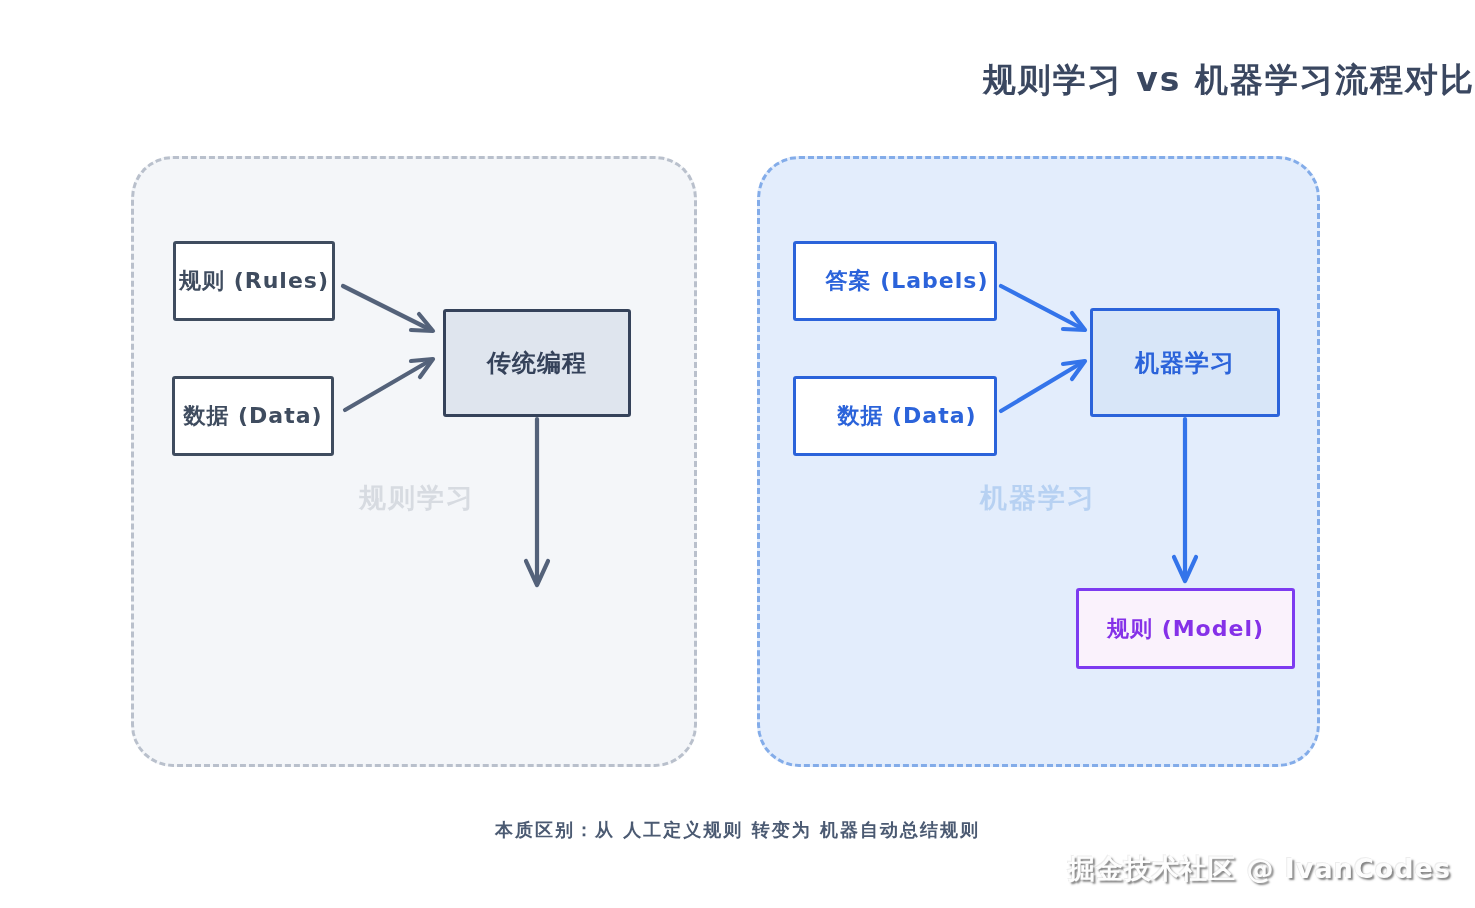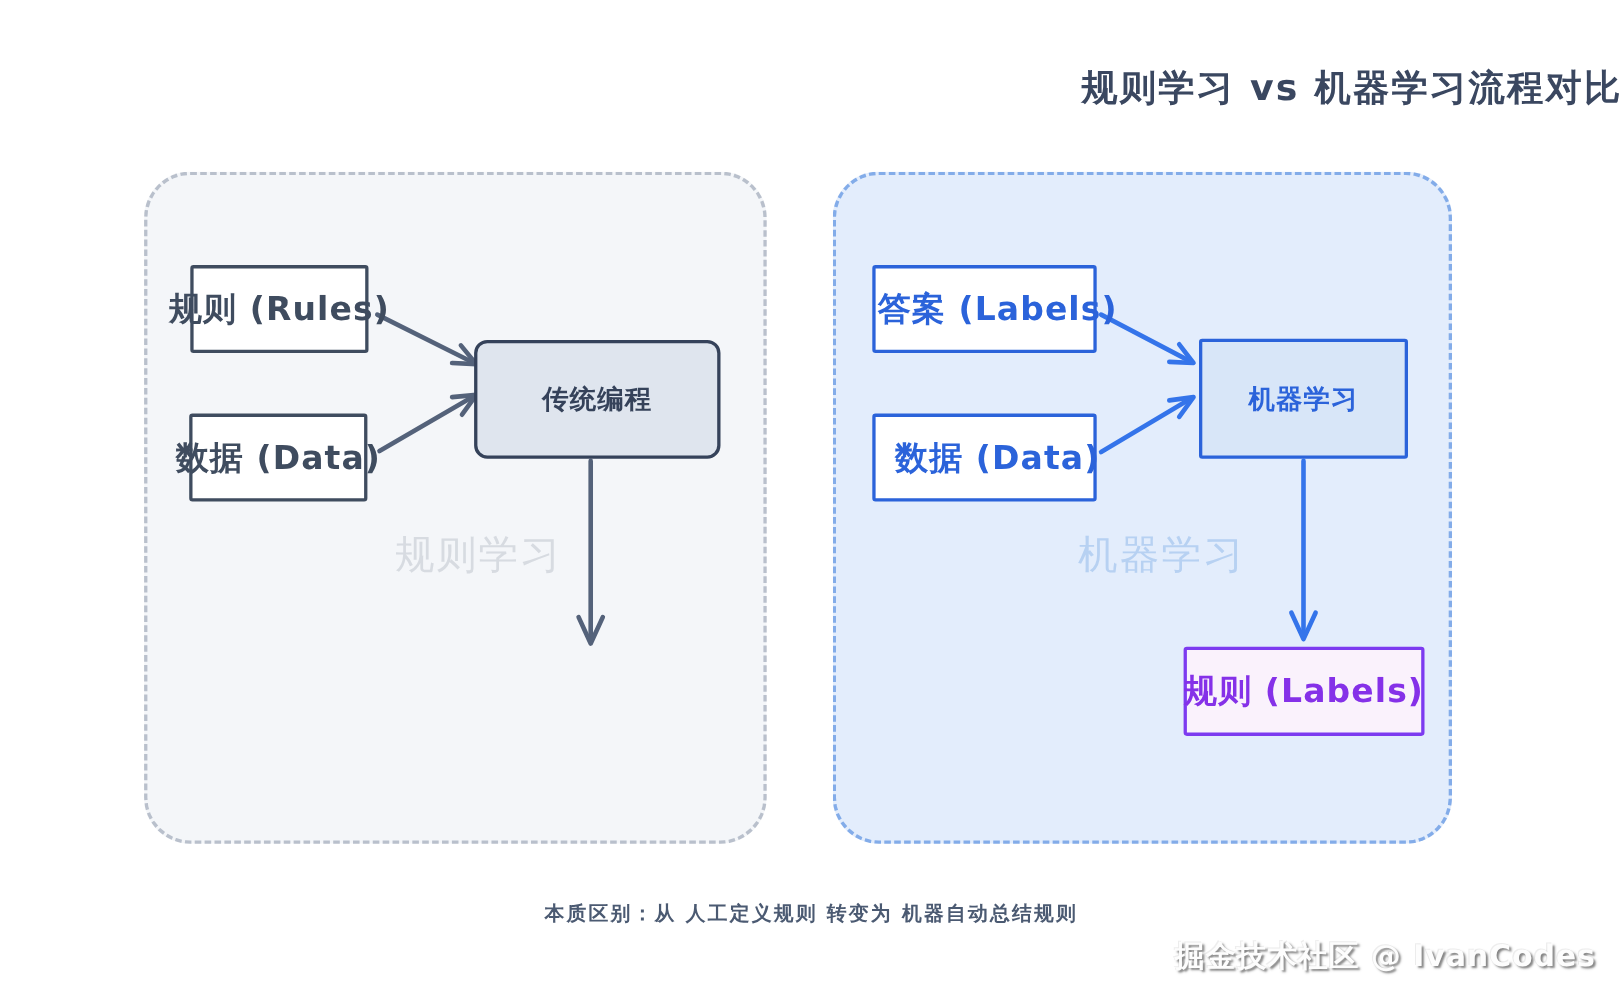--- a/index.html
+++ b/index.html
@@ -40,51 +40,51 @@
   }
   .panel-right {
     left: 757px;
     width: 563px;
     background: var(--panel-right-bg);
     border: 3px dashed var(--panel-right-border);
   }
 
   .watermark {
     position: absolute;
-    font-size: 36px;
-    font-weight: normal;
+    font-size: 27px;
+    font-weight: bold;
     letter-spacing: 2px;
     white-space: nowrap;
     user-select: none;
   }
   .wm-left  { left: 225px; top: 321px; color: var(--watermark-gray); }
   .wm-right { left: 220px; top: 321px; color: var(--watermark-blue); }
 
   .node {
     position: absolute;
     display: flex;
     align-items: center;
     justify-content: center;
     box-sizing: border-box;
-    font-size: 30px;
+    font-size: 22px;
     font-weight: bold;
     white-space: nowrap;
     border-radius: 3px;
     letter-spacing: 1px;
   }
   .slate-outline { background: #ffffff; border: 3px solid var(--slate); color: var(--slate); }
   .slate-fill    { background: var(--slate-fill-bg); border: 3px solid var(--slate-dark); color: var(--slate-dark); font-size: 24px; }
   .green-fill    { background: var(--green-bg); border: 3px solid var(--green); color: var(--green); }
   .blue-outline  { background: #ffffff; border: 3px solid var(--blue); color: var(--blue); padding-left: 24px; }
   .blue-fill     { background: var(--blue-fill-bg); border: 3.5px solid var(--blue); color: var(--blue); font-size: 24px; }
   .purple-fill   { background: var(--purple-bg); border: 3.5px solid var(--purple); color: var(--purple-text); }
 
   .n-rules   { left: 173px;  top: 241px; width: 162px; height: 80px; }
   .n-ldata   { left: 172px;  top: 376px; width: 162px; height: 80px; }
-  .n-prog    { left: 431px;  top: 309px; width: 224px; height: 108px; border-radius: 12px; }
+  .n-prog    { left: 443px;  top: 309px; width: 188px; height: 108px; }
   .n-answers { left: 428px;  top: 594px; width: 221px; height: 80px; }
   .n-labels  { left: 793px;  top: 241px; width: 204px; height: 80px; }
   .n-rdata   { left: 793px;  top: 376px; width: 204px; height: 80px; }
   .n-ml      { left: 1090px; top: 308px; width: 190px; height: 109px; }
   .n-model   { left: 1076px; top: 588px; width: 219px; height: 81px; }
 
   .arrows {
     position: absolute;
     left: 0; top: 0;
     width: 1475px;
@@ -167,18 +167,18 @@
     </g>
   </svg>
 
   <div class="node slate-outline n-rules">规则 (Rules)</div>
   <div class="node slate-outline n-ldata">数据 (Data)</div>
   <div class="node slate-fill n-prog">传统编程</div>
 
   <div class="node blue-outline n-labels">答案 (Labels)</div>
   <div class="node blue-outline n-rdata">数据 (Data)</div>
   <div class="node blue-fill n-ml">机器学习</div>
-  <div class="node purple-fill n-model">规则 (Labels)</div>
+  <div class="node purple-fill n-model">规则 (Model)</div>
 
   <p class="summary">本质区别：从 人工定义规则 转变为 机器自动总结规则</p>
   <p class="credit">掘金技术社区 @ IvanCodes</p>
 
 </div>
 
 </body></html>

